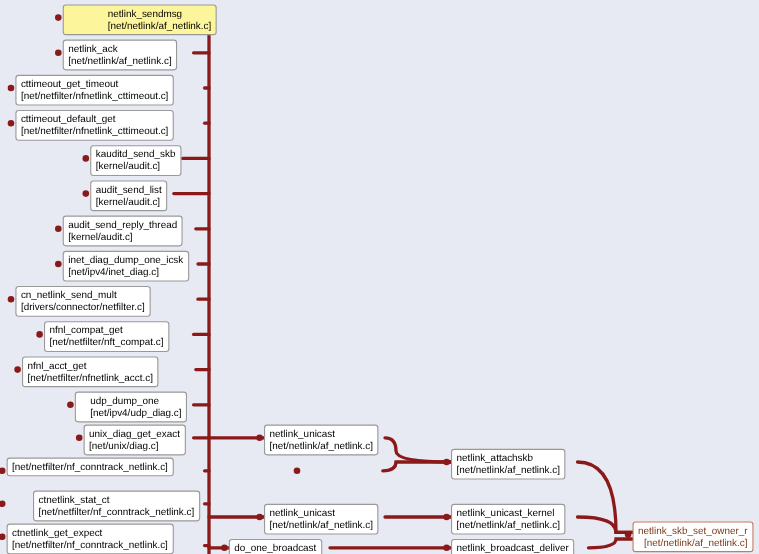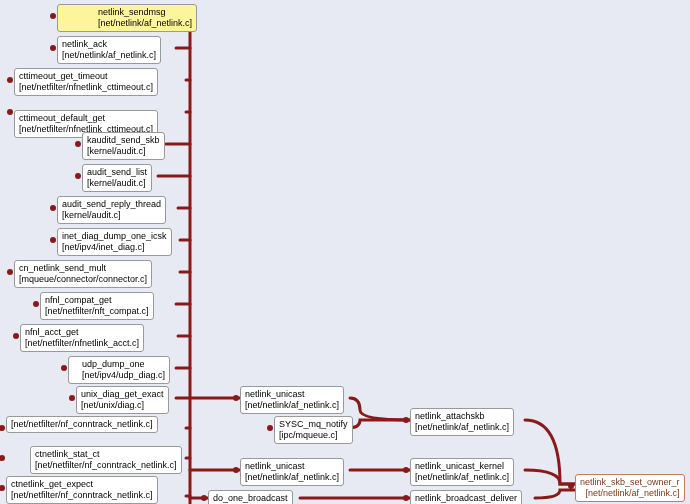--- a/index.html
+++ b/index.html
@@ -110,21 +110,21 @@
   <div>[net/netlink/af_netlink.c]</div>
 </div>
 <div class="dot" style="left:50px; top:45px;"></div>
 
 <div class="node" style="left:14px; top:68px;">
   <div>cttimeout_get_timeout</div>
   <div>[net/netfilter/nfnetlink_cttimeout.c]</div>
 </div>
 <div class="dot" style="left:7px; top:77px;"></div>
 
-<div class="node" style="left:14px; top:100px;margin-top:10px;">
+<div class="node" style="left:14px; top:100px;">
   <div>cttimeout_default_get</div>
   <div>[net/netfilter/nfnetlink_cttimeout.c]</div>
 </div>
 <div class="dot" style="left:7px; top:109px;"></div>
 
 <div class="node" style="left:82px; top:132px;">
   <div>kauditd_send_skb</div>
   <div>[kernel/audit.c]</div>
 </div>
 <div class="dot" style="left:75px; top:141px;"></div>
@@ -142,21 +142,21 @@
 <div class="dot" style="left:50px; top:205px;"></div>
 
 <div class="node" style="left:57px; top:228px;">
   <div>inet_diag_dump_one_icsk</div>
   <div>[net/ipv4/inet_diag.c]</div>
 </div>
 <div class="dot" style="left:50px; top:237px;"></div>
 
 <div class="node" style="left:14px; top:260px;">
   <div>cn_netlink_send_mult</div>
-  <div>[mqueue/connector/connector.c]</div>
+  <div>[drivers/connector/netfilter.c]</div>
 </div>
 <div class="dot" style="left:7px; top:269px;"></div>
 
 <div class="node" style="left:40px; top:292px;">
   <div>nfnl_compat_get</div>
   <div>[net/netfilter/nft_compat.c]</div>
 </div>
 <div class="dot" style="left:33px; top:301px;"></div>
 
 <div class="node" style="left:20px; top:324px;">
@@ -193,24 +193,20 @@
   <div>[net/netfilter/nf_conntrack_netlink.c]</div>
 </div>
 <div class="dot" style="left:-1px; top:485px;"></div>
 
 <div class="node" style="left:240px; top:386px;">
   <div>netlink_unicast</div>
   <div>[net/netlink/af_netlink.c]</div>
 </div>
 <div class="dot" style="left:233px; top:395px;"></div>
 
-<div class="node" style="left:274px; top:416px;">
-  <div>SYSC_mq_notify</div>
-  <div>[ipc/mqueue.c]</div>
-</div>
 <div class="dot" style="left:267px; top:425px;"></div>
 
 <div class="node" style="left:240px; top:458px;">
   <div>netlink_unicast</div>
   <div>[net/netlink/af_netlink.c]</div>
 </div>
 <div class="dot" style="left:233px; top:467px;"></div>
 
 <div class="node" style="left:208px; top:490px;">
   <div>do_one_broadcast</div>

